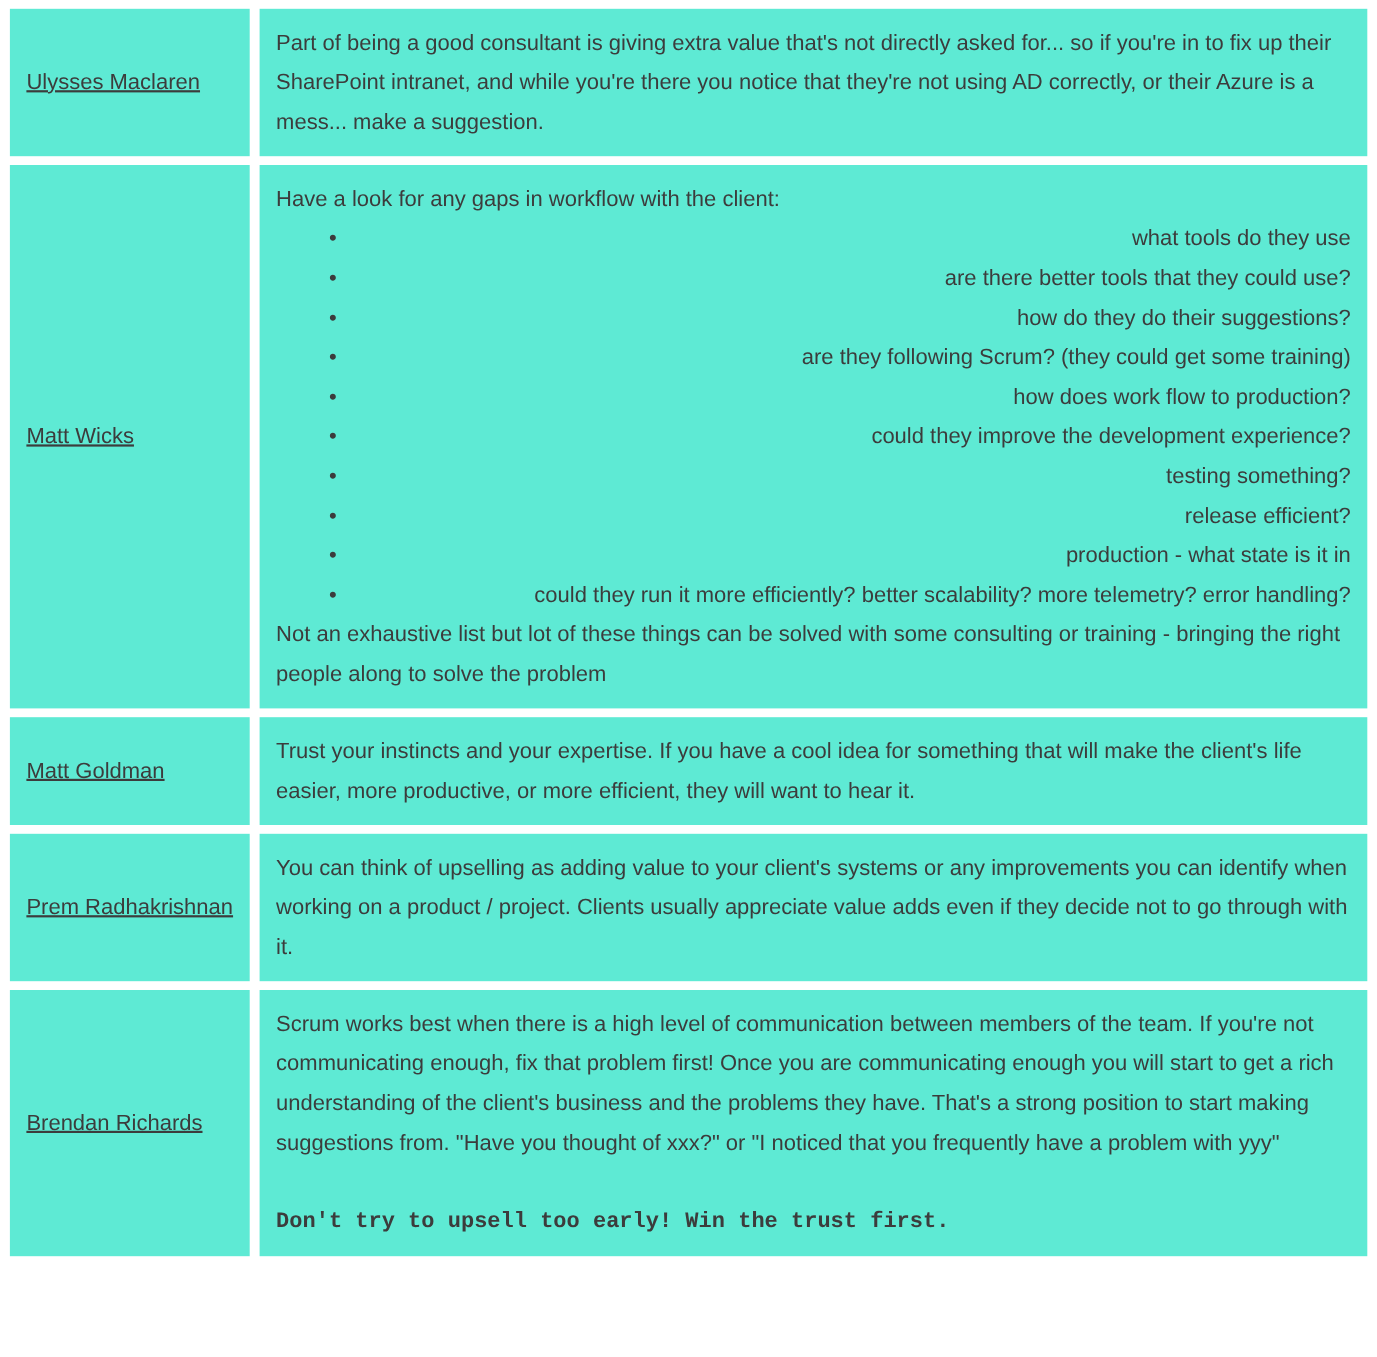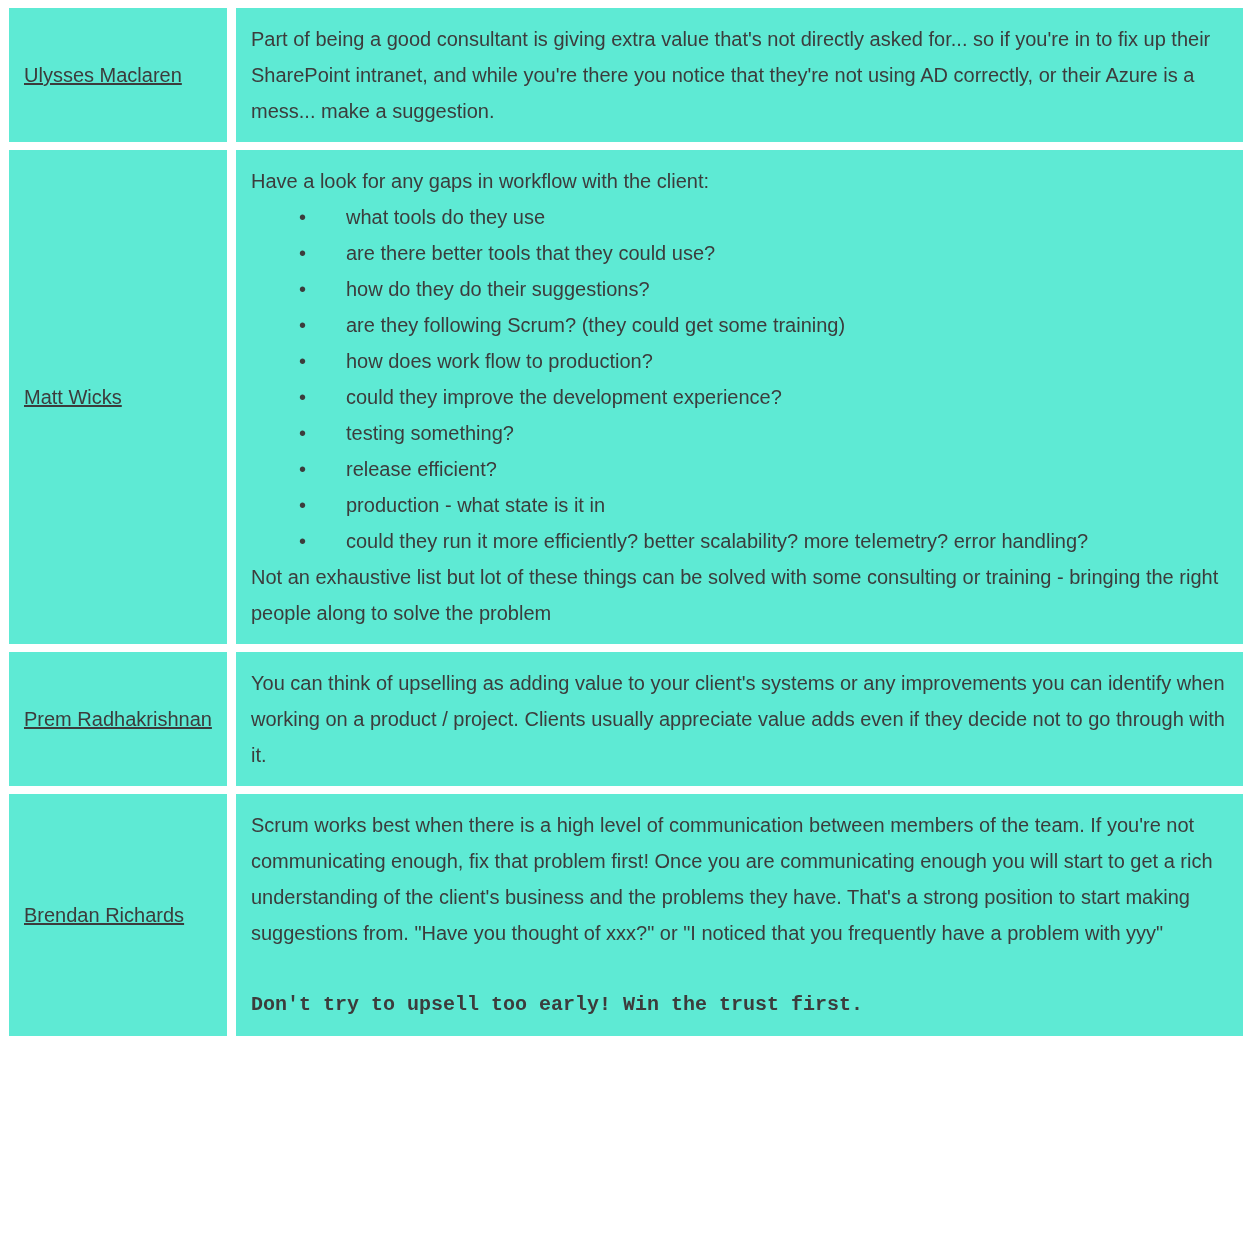--- a/index.html
+++ b/index.html
@@ -32,20 +32,21 @@
     margin: 0;
   }
   ul.gap-list {
     list-style: none;
     margin: 0;
     padding: 0;
   }
   ul.gap-list li {
     position: relative;
     padding-left: 95px;
+    text-align: right;
   }
   ul.gap-list li::before {
     content: "\2022";
     position: absolute;
     left: 48px;
     top: 0;
   }
   p.bold-note {
     font-weight: bold;
     margin-top: 36px !important;
@@ -77,20 +78,26 @@
           <li>could they improve the development experience?</li>
           <li>testing something?</li>
           <li>release efficient?</li>
           <li>production - what state is it in</li>
           <li>could they run it more efficiently? better scalability? more telemetry? error handling?</li>
         </ul>
         <p>Not an exhaustive list but lot of these things can be solved with some consulting or training - bringing the right people along to solve the problem</p>
       </td>
     </tr>
 
+    <tr>
+      <td class="name-cell">Matt Goldman</td>
+      <td class="quote-cell">
+        <p>Trust your instincts and your expertise. If you have a cool idea for something that will make the client's life easier, more productive, or more efficient, they will want to hear it.</p>
+      </td>
+    </tr>
 
     <tr>
       <td class="name-cell">Prem Radhakrishnan</td>
       <td class="quote-cell">
         <p>You can think of upselling as adding value to your client's systems or any improvements you can identify when working on a product / project. Clients usually appreciate value adds even if they decide not to go through with it.</p>
       </td>
     </tr>
 
     <tr>
       <td class="name-cell">Brendan Richards</td>

